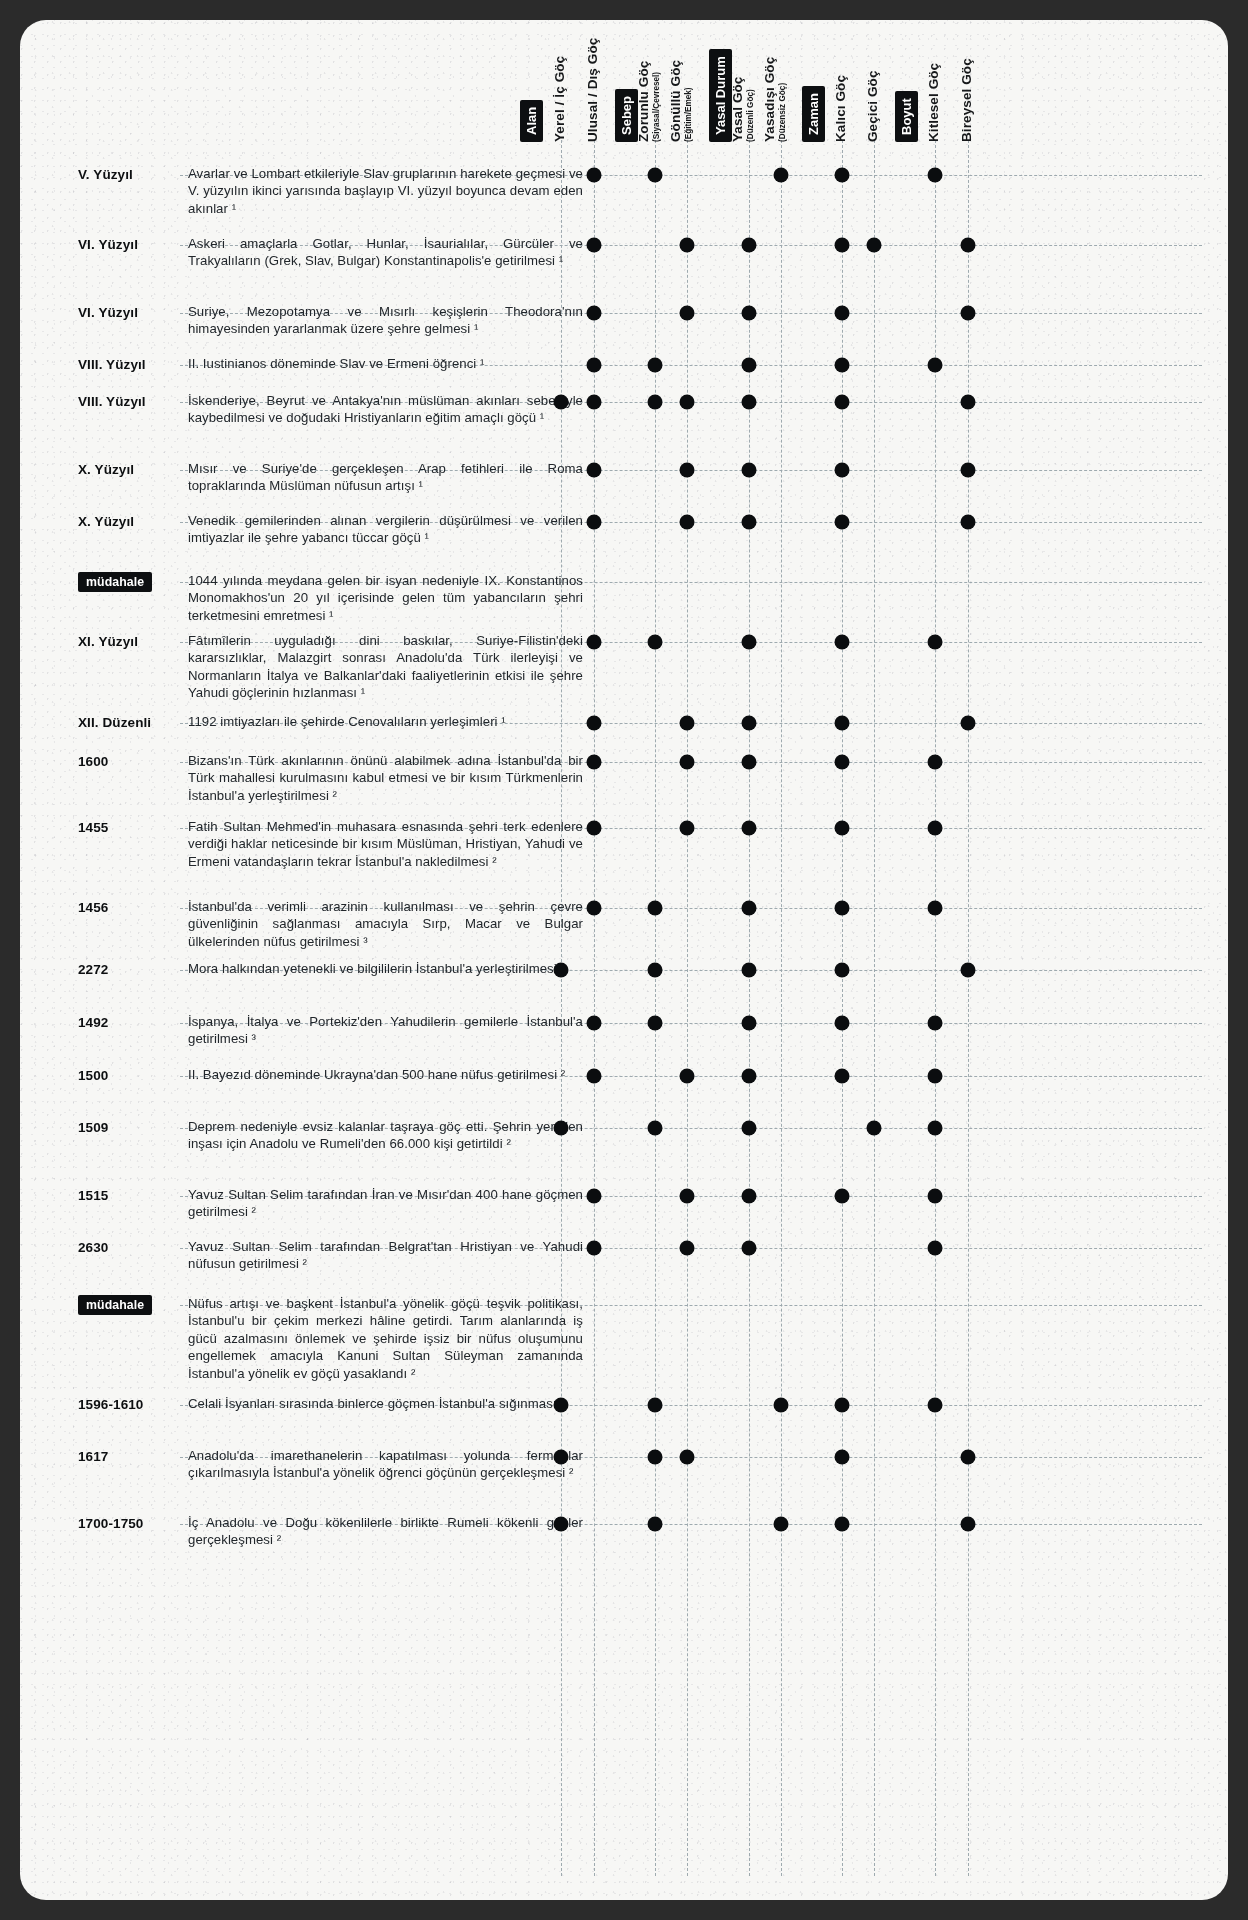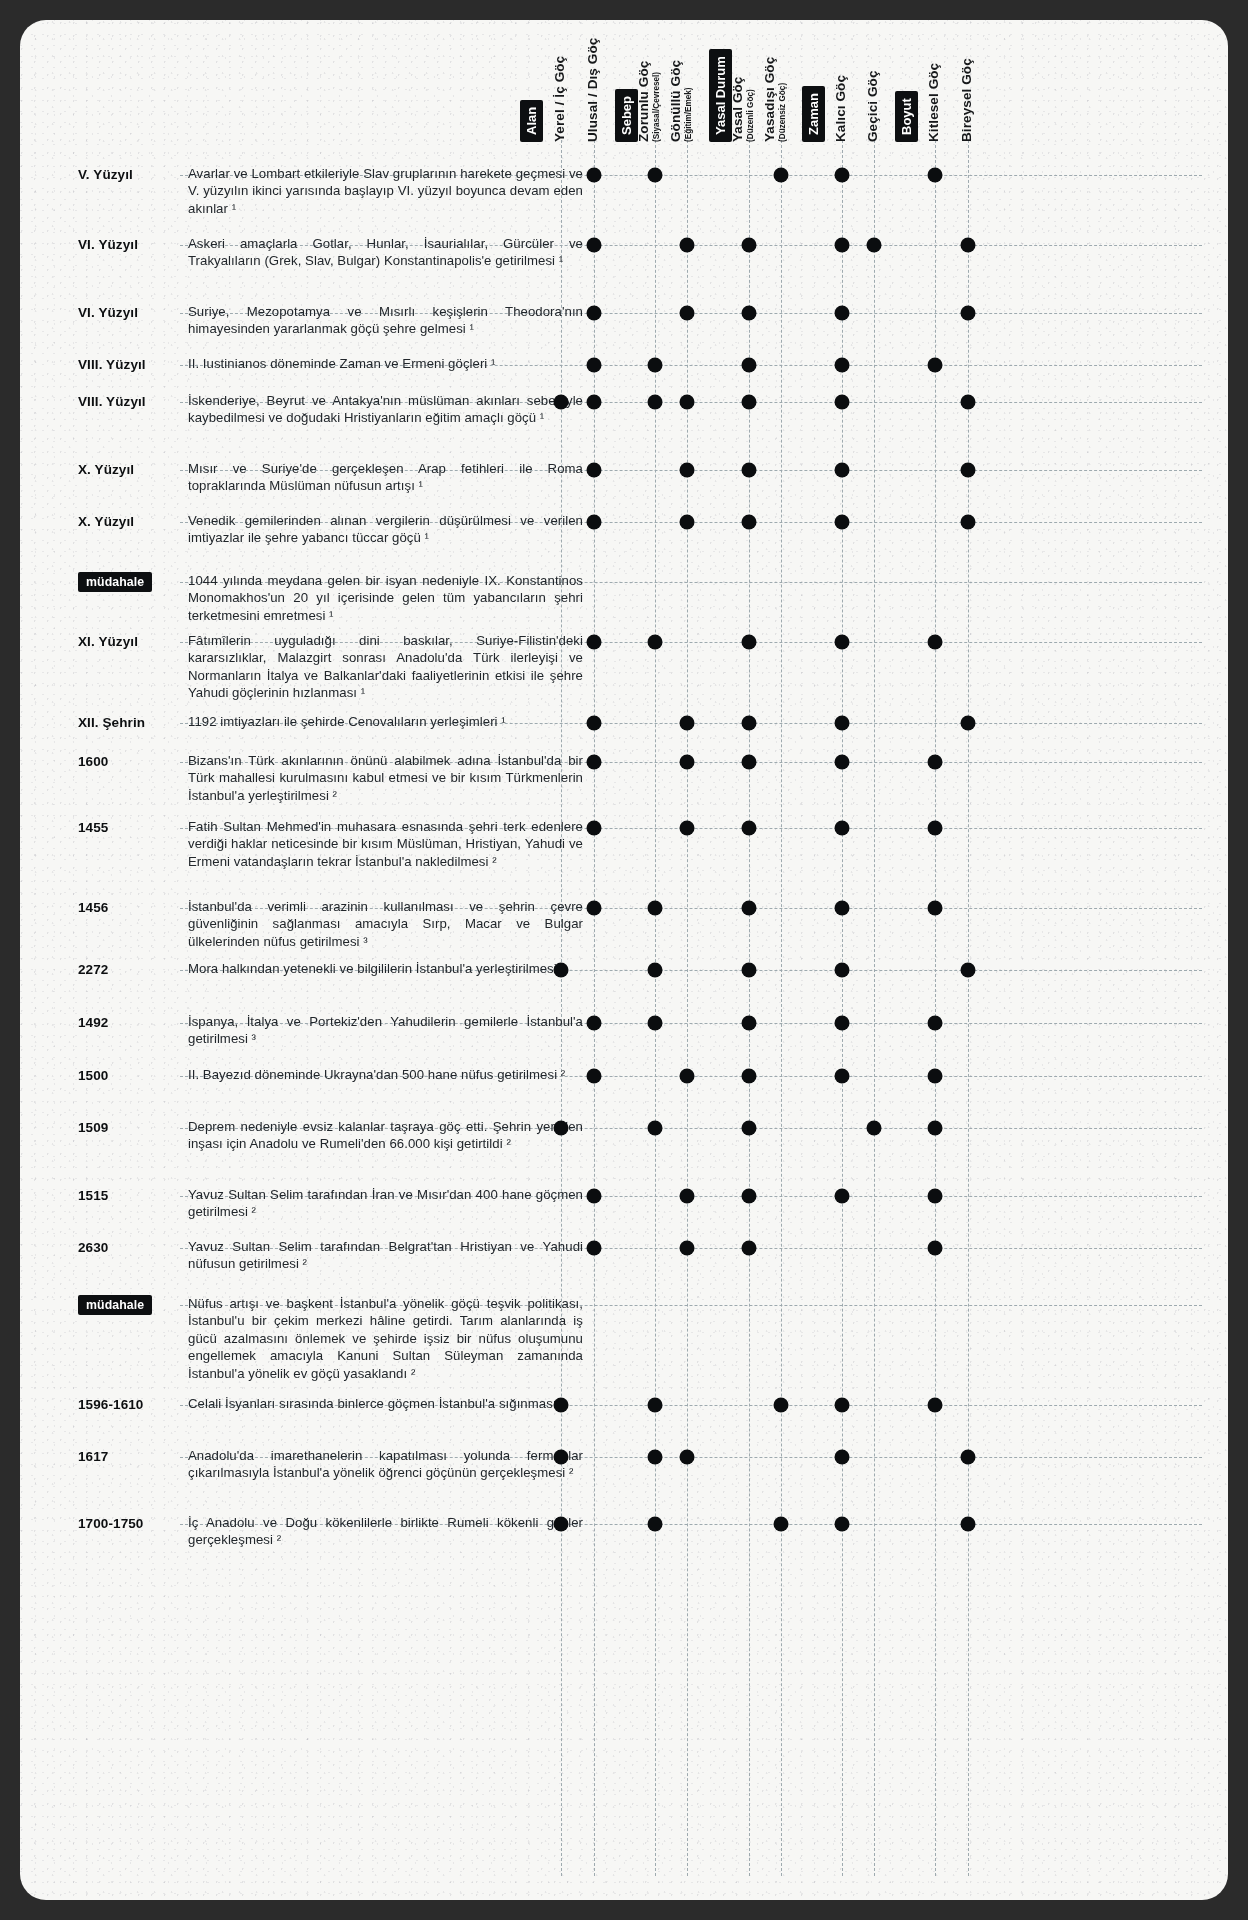--- a/index.html
+++ b/index.html
@@ -160,31 +160,31 @@
         <div class="dot" style="left: 574px; top: 0px;"></div>
         <div class="dot" style="left: 667px; top: 0px;"></div>
         <div class="dot" style="left: 729px; top: 0px;"></div>
         <div class="dot" style="left: 822px; top: 0px;"></div>
         <div class="dot" style="left: 854px; top: 0px;"></div>
         <div class="dot" style="left: 948px; top: 0px;"></div>
       </div>
       <div class="row" style="top: 293px;">
         <div class="rowline"></div>
         <div class="era">VI. Yüzyıl</div>
-        <div class="desc">Suriye, Mezopotamya ve Mısırlı keşişlerin Theodora'nın himayesinden yararlanmak göçü şehre gelmesi ¹</div>
+        <div class="desc">Suriye, Mezopotamya ve Mısırlı keşişlerin Theodora'nın himayesinden yararlanmak üzere şehre gelmesi ¹</div>
         <div class="dot" style="left: 574px; top: 0px;"></div>
         <div class="dot" style="left: 667px; top: 0px;"></div>
         <div class="dot" style="left: 729px; top: 0px;"></div>
         <div class="dot" style="left: 822px; top: 0px;"></div>
         <div class="dot" style="left: 948px; top: 0px;"></div>
       </div>
       <div class="row" style="top: 345px;">
         <div class="rowline"></div>
         <div class="era">VIII. Yüzyıl</div>
-        <div class="desc">II. Iustinianos döneminde Zaman ve Ermeni göçleri ¹</div>
+        <div class="desc">II. Iustinianos döneminde Slav ve Ermeni öğrenci ¹</div>
         <div class="dot" style="left: 574px; top: 0px;"></div>
         <div class="dot" style="left: 635px; top: 0px;"></div>
         <div class="dot" style="left: 729px; top: 0px;"></div>
         <div class="dot" style="left: 822px; top: 0px;"></div>
         <div class="dot" style="left: 915px; top: 0px;"></div>
       </div>
       <div class="row" style="top: 382px;">
         <div class="rowline"></div>
         <div class="era">VIII. Yüzyıl</div>
         <div class="desc">İskenderiye, Beyrut ve Antakya'nın müslüman akınları sebebiyle kaybedilmesi ve doğudaki Hristiyanların eğitim amaçlı göçü ¹</div>
@@ -226,21 +226,21 @@
         <div class="era">XI. Yüzyıl</div>
         <div class="desc">Fâtımîlerin uyguladığı dini baskılar, Suriye-Filistin'deki kararsızlıklar, Malazgirt sonrası Anadolu'da Türk ilerleyişi ve Normanların İtalya ve Balkanlar'daki faaliyetlerinin etkisi ile şehre Yahudi göçlerinin hızlanması ¹</div>
         <div class="dot" style="left: 574px; top: 0px;"></div>
         <div class="dot" style="left: 635px; top: 0px;"></div>
         <div class="dot" style="left: 729px; top: 0px;"></div>
         <div class="dot" style="left: 822px; top: 0px;"></div>
         <div class="dot" style="left: 915px; top: 0px;"></div>
       </div>
       <div class="row" style="top: 703px;">
         <div class="rowline"></div>
-        <div class="era">XII. Şehrin</div>
+        <div class="era">XII. Düzenli</div>
         <div class="desc">1192 imtiyazları ile şehirde Cenovalıların yerleşimleri ¹</div>
         <div class="dot" style="left: 574px; top: 0px;"></div>
         <div class="dot" style="left: 667px; top: 0px;"></div>
         <div class="dot" style="left: 729px; top: 0px;"></div>
         <div class="dot" style="left: 822px; top: 0px;"></div>
         <div class="dot" style="left: 948px; top: 0px;"></div>
       </div>
       <div class="row" style="top: 742px;">
         <div class="rowline"></div>
         <div class="era">1600</div>

